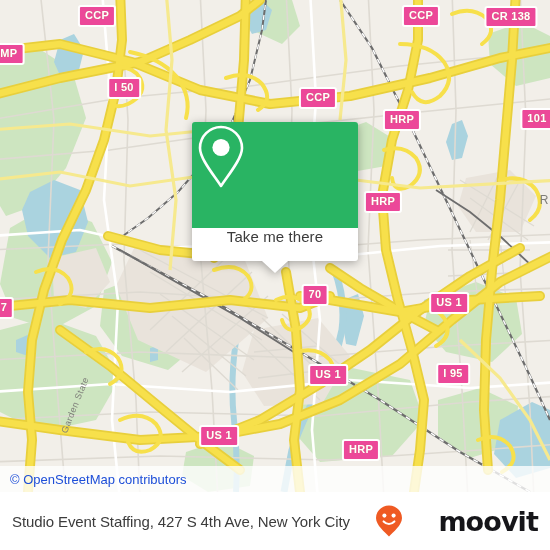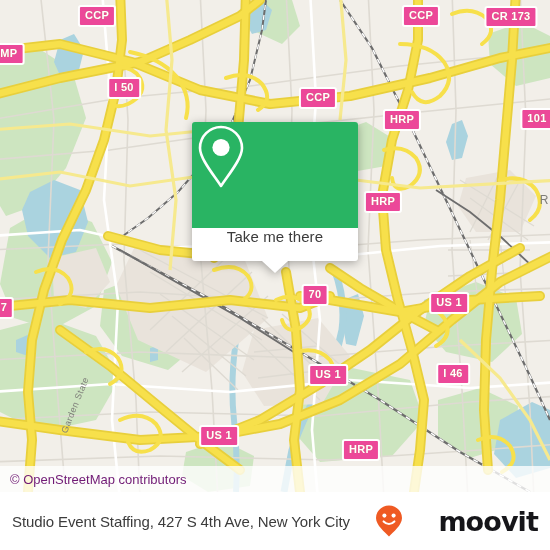--- a/index.html
+++ b/index.html
@@ -71,21 +71,21 @@
     border-top:12px solid #ffffff;
   }
 
   
   #attribution{
     position:absolute;left:0;top:466px;width:550px;height:26px;
     background:rgba(255,255,255,.78);
     display:flex;align-items:center;
   }
   #attribution-text{
-    padding-left:10px;font-size:13px;color:#701a75;
+    padding-left:10px;font-size:13px;color:#1d4ed8;
   }
 
   
   #footer{
     position:absolute;left:0;top:492px;width:550px;height:58px;
     background:#ffffff;
     display:flex;align-items:center;justify-content:space-between;
     padding:0 12px;box-sizing:border-box;
   }
   #footer-title{
@@ -267,32 +267,32 @@
           <path d="M166 -10 L172 60 L166 130 L176 200 L170 270"></path>
           <path d="M340 -10 L346 60 L340 120"></path>
           <path d="M-10 130 L70 124 L150 136 L230 128"></path>
           <path d="M460 340 L500 378 L530 420 L550 460"></path>
         </g>
       </g>
     </svg>
 
     <div class="shield" style="left:97px;top:16px;">CCP</div>
     <div class="shield" style="left:421px;top:16px;">CCP</div>
-    <div class="shield" style="left:511px;top:17px;">CR 173</div>
+    <div class="shield" style="left:511px;top:17px;">CR 138</div>
     <div class="shield" style="left:5px;top:54px;">SMP</div>
     <div class="shield" style="left:124px;top:88px;">I 50</div>
     <div class="shield" style="left:318px;top:98px;">CCP</div>
     <div class="shield" style="left:402px;top:120px;">HRP</div>
     <div class="shield" style="left:537px;top:119px;">101</div>
     <div class="shield" style="left:383px;top:202px;">HRP</div>
     <div class="shield" style="left:315px;top:295px;">70</div>
     <div class="shield" style="left:449px;top:303px;">US 1</div>
     <div class="shield" style="left:4px;top:308px;">7</div>
     <div class="shield" style="left:328px;top:375px;">US 1</div>
-    <div class="shield" style="left:453px;top:374px;">I 46</div>
+    <div class="shield" style="left:453px;top:374px;">I 95</div>
     <div class="shield" style="left:219px;top:436px;">US 1</div>
     <div class="shield" style="left:361px;top:450px;">HRP</div>
 
     <div class="maplabel" style="left:544px;top:200px;">R</div>
     <div class="maplabel rot" style="left:75px;top:405px;">Garden State</div>
 
     <div id="popup">
       <div id="popup-head">
         <svg width="58" height="70" viewBox="0 0 58 70">
           <path d="M29 5 C17.4 5 8 14.4 8 26 C8 36.5 21 52 29 64 C37 52 50 36.5 50 26 C50 14.4 40.6 5 29 5 Z" fill="none" stroke="#ffffff" stroke-width="2.6" stroke-linejoin="round"></path>

